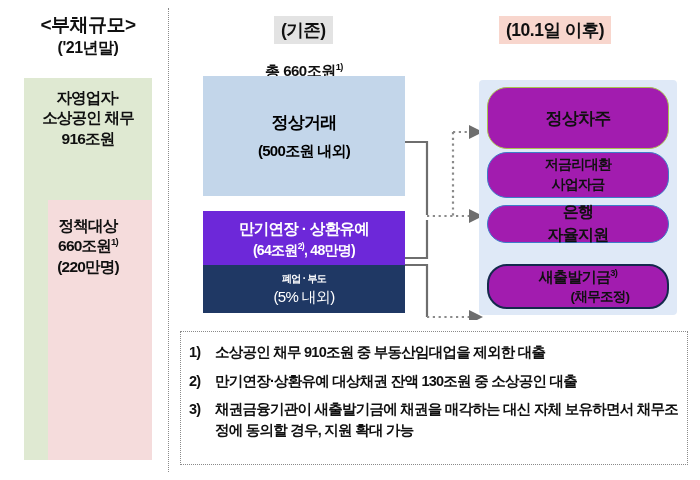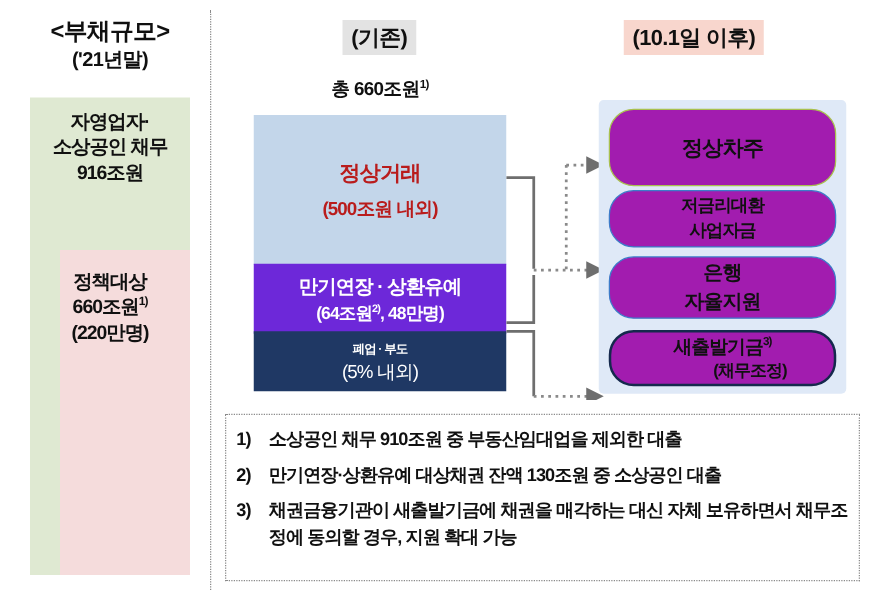--- a/index.html
+++ b/index.html
@@ -107,23 +107,23 @@
   .mid-box {
     left: 203px;
     width: 202px;
     display: flex;
     flex-direction: column;
     align-items: center;
     justify-content: center;
     letter-spacing: -0.7px;
   }
   #box-normal {
-    top: 92px; height: 120px;
+    top: 76px; height: 120px;
     background: #c3d6ea;
-    color: #b91c1c;
+    color: #000000;
   }
   #box-normal .l1 { font-size: 17px; font-weight: bold; }
   #box-normal .l2 { font-size: 15px; font-weight: bold; margin-top: 8px; }
   #box-extend {
     top: 211px; height: 56px;
     background: #6d28d9;
     color: #ffffff;
   }
   #box-extend .l1 { font-size: 15.5px; font-weight: bold; }
   #box-extend .l2 { font-size: 14px; font-weight: bold; margin-top: 2px; }
@@ -165,21 +165,21 @@
     border: 1.5px solid #a9c04e;
   }
   #rbox-normal .l1 { font-size: 17px; font-weight: bold; }
   #rbox-lowrate {
     top: 152px; height: 46px;
     border: 1.8px solid #3d7cc9;
   }
   #rbox-lowrate .l1 { font-size: 14px; font-weight: bold; }
   #rbox-lowrate .l2 { font-size: 14px; font-weight: bold; margin-top: 2px; }
   #rbox-bank {
-    top: 205px; height: 50px;
+    top: 205px; height: 38px;
     border: 1.8px solid #3d7cc9;
   }
   #rbox-bank .l1 { font-size: 16px; font-weight: bold; }
   #rbox-bank .l2 { font-size: 16px; font-weight: bold; margin-top: 2px; }
   #rbox-newstart {
     top: 264px; height: 45px;
     border: 2px solid #15294d;
   }
   #rbox-newstart .l1 { font-size: 15px; font-weight: bold; }
   #rbox-newstart .l2 { font-size: 13.5px; font-weight: bold; margin-top: 1px; padding-left: 44px; }

